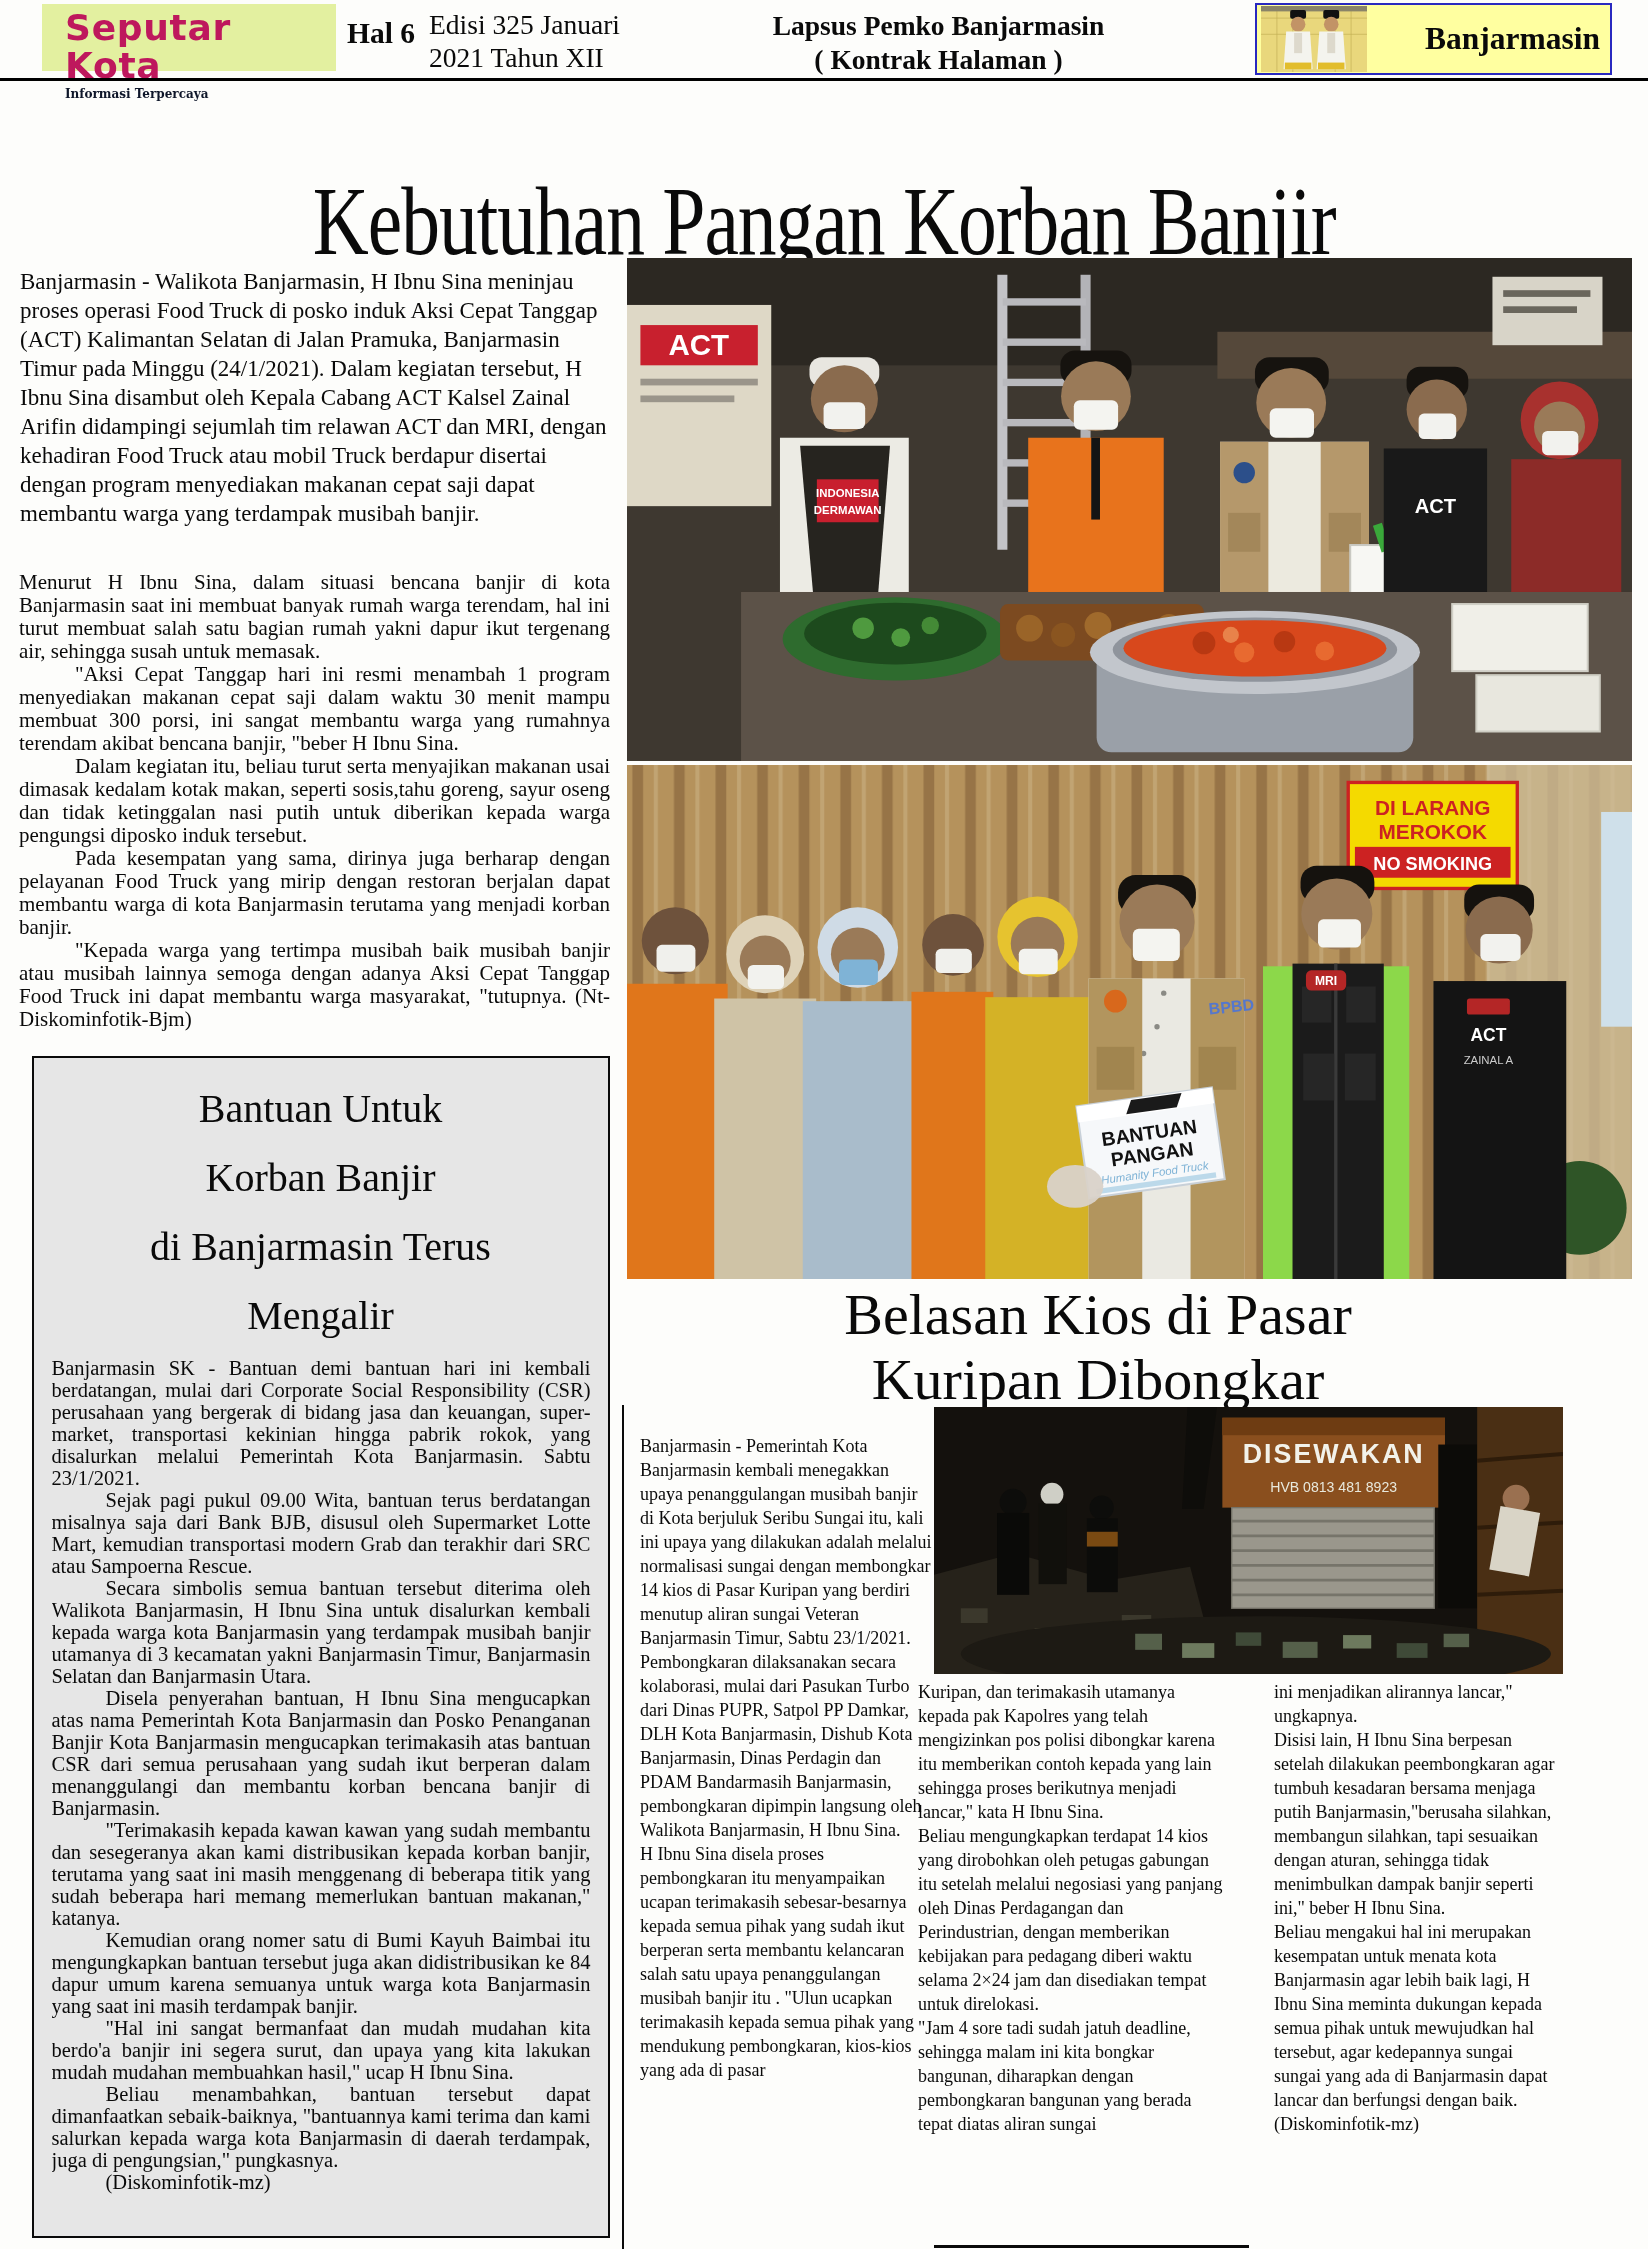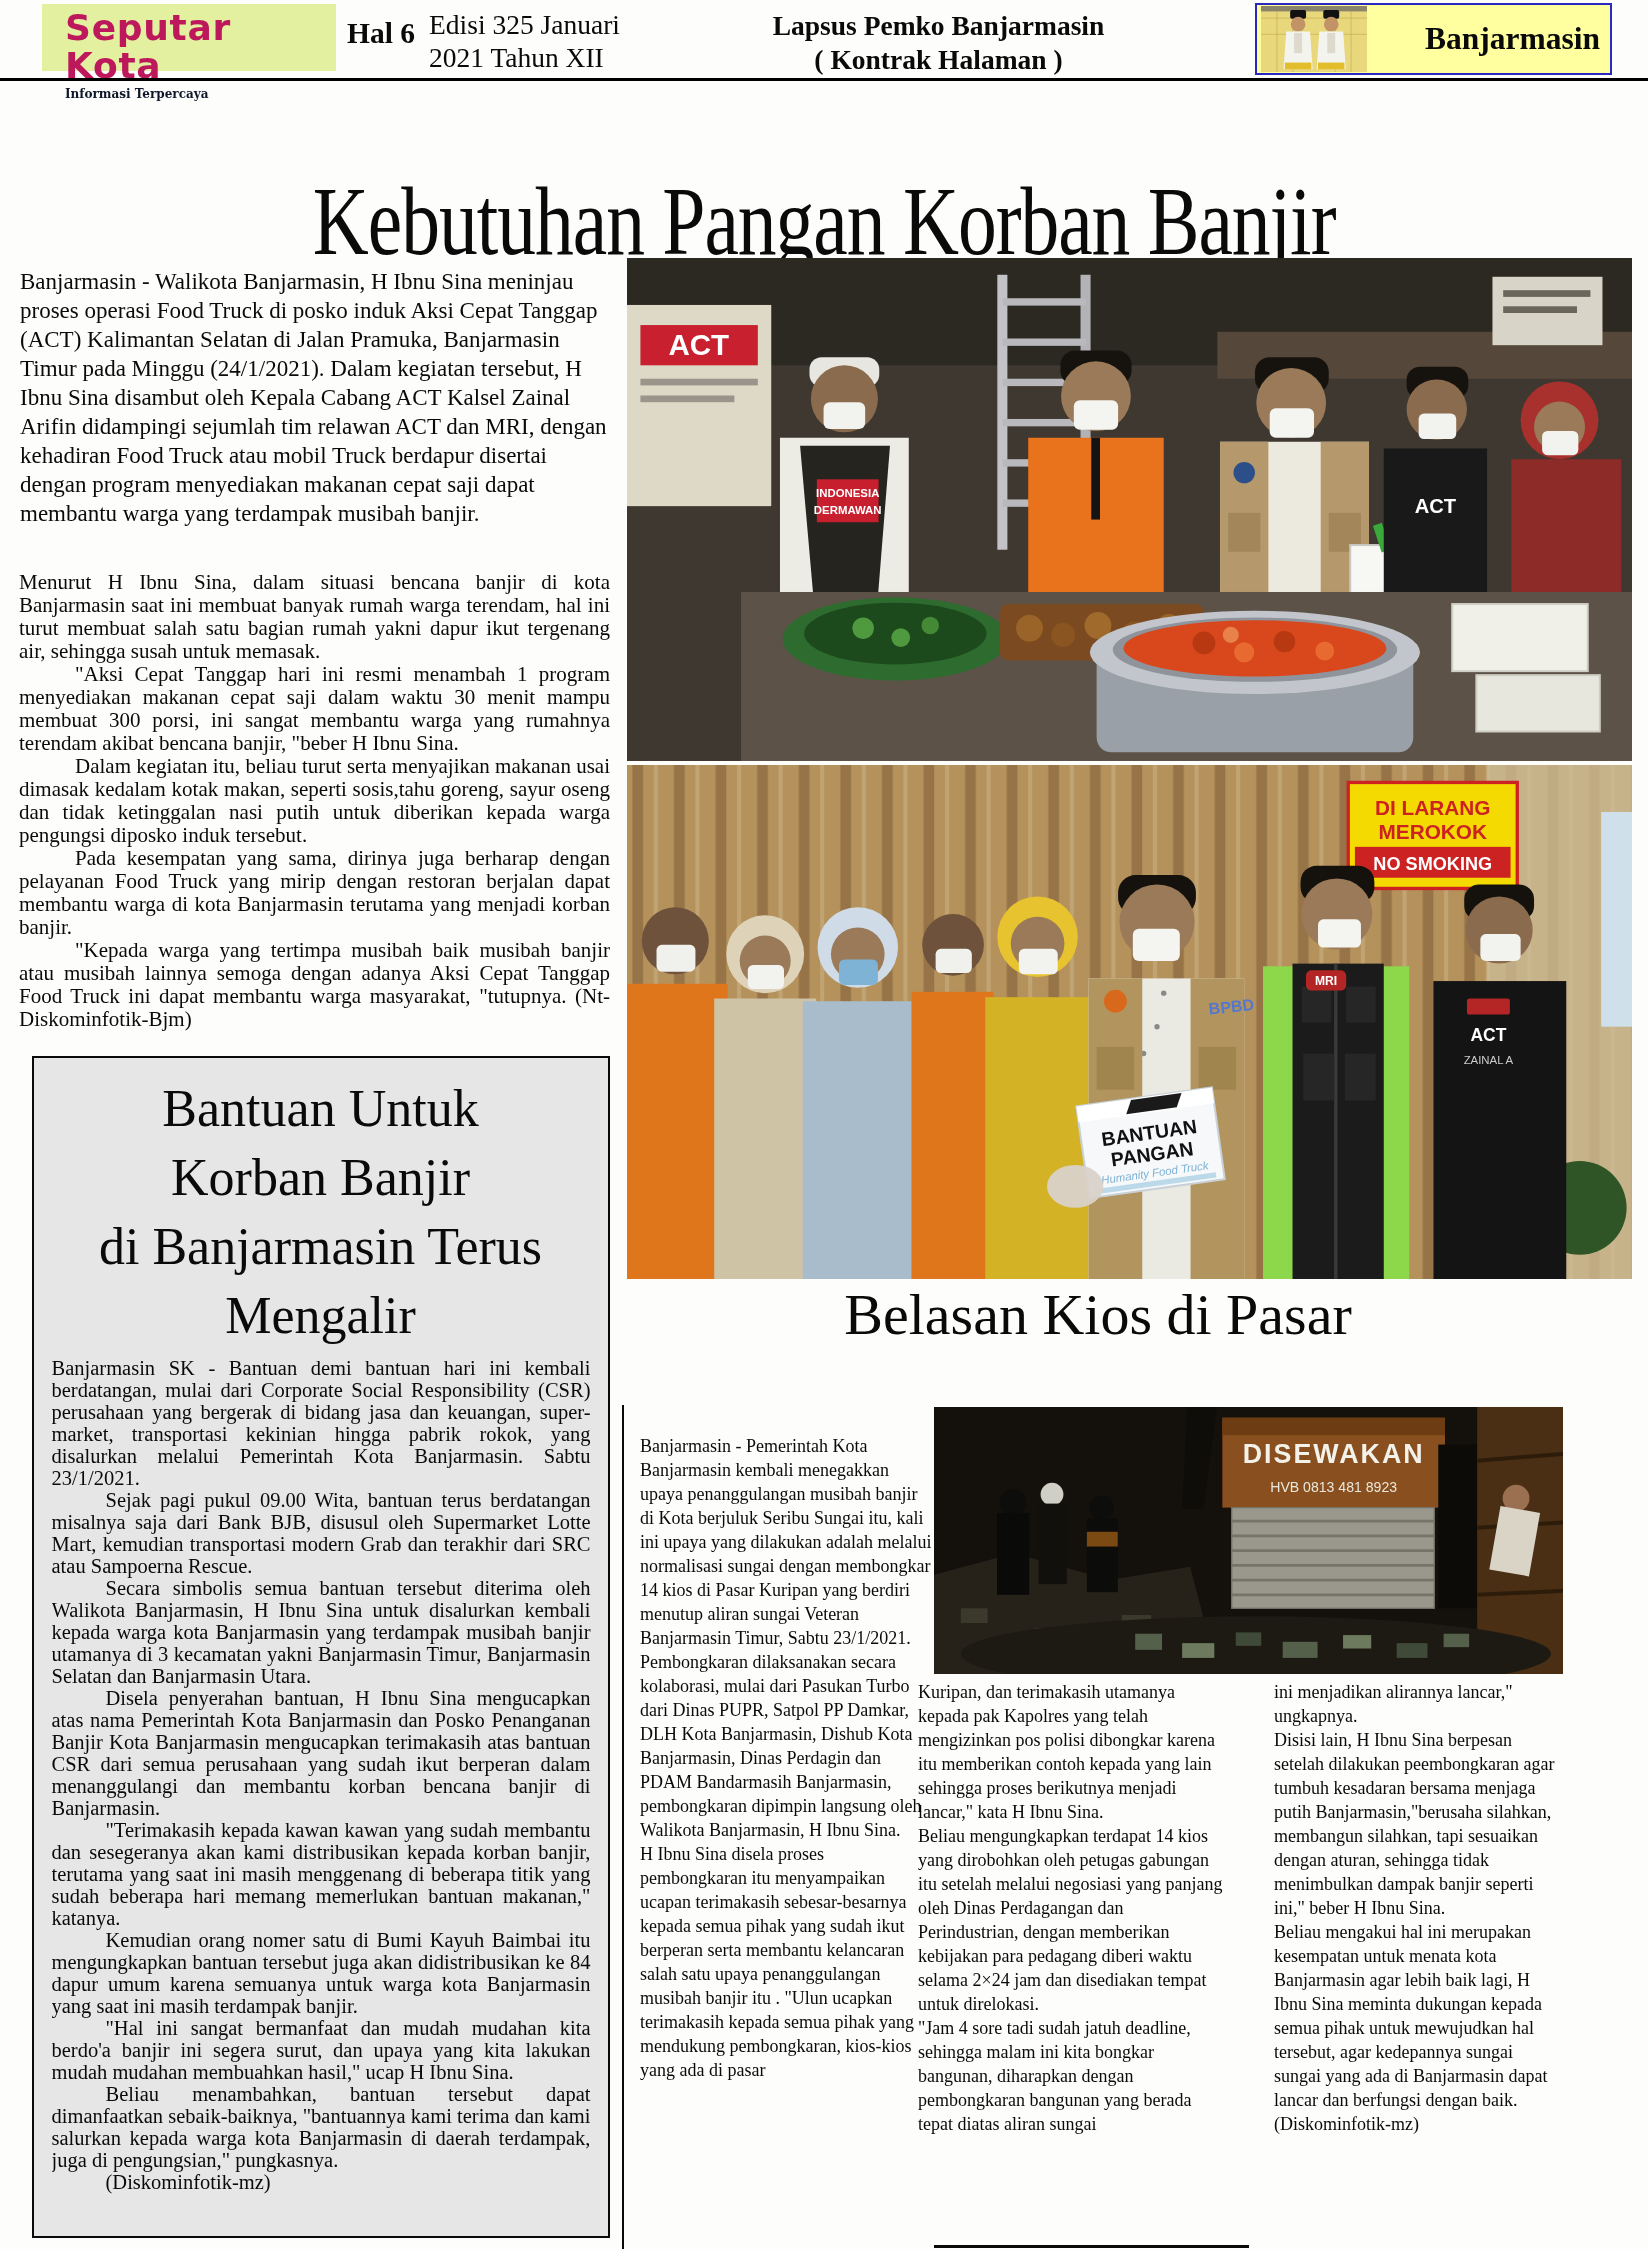--- a/index.html
+++ b/index.html
@@ -30,21 +30,21 @@
   .a1-h > span { display:inline-block; transform:scaleX(0.8); transform-origin:50% 50%; letter-spacing:-1.3px; }
   .a1-lead { left:20px; top:267px; width:590px; font-size:23px; line-height:29px; text-align:left; }
   .a1-body { left:19px; top:571px; width:591px; height:469px; font-size:21px; line-height:23px; text-align:justify; overflow:hidden; }
   .a1-body p + p { text-indent:56px; }
   .photo1 { left:627px; top:258px; width:1005px; height:503px; }
   .photo2 { left:627px; top:765px; width:1005px; height:514px; }
   .photo1 svg, .photo2 svg, .photo3 svg, .region-photo svg { width:100%; height:100%; display:block; }
 
   
   .a2-box { left:31.5px; top:1056px; width:578px; height:1182px; background:#e6e6e6; border:2px solid #0a0a0a; }
-  .a2-h { position:absolute; left:0; top:16px; width:100%; text-align:center; font-size:52px; line-height:69px; font-weight:400; }
+  .a2-h { position:absolute; left:0; top:16px; width:100%; text-align:center; font-size:40px; line-height:69px; font-weight:400; }
   .a2-h p { margin:0; }
   .a2-body { position:absolute; left:18px; top:299px; width:539px; height:865px; font-size:20.5px; line-height:22px; text-align:justify; overflow:hidden; }
   .a2-body p + p { text-indent:54px; }
 
   
   .vrule { left:622px; top:1405px; width:2px; height:845px; background:#0a0a0a; }
   .a3-h { left:630px; top:1282px; width:936px; text-align:center; font-size:58px; line-height:65px; font-weight:400; }
   .photo3 { left:934px; top:1407px; width:629px; height:267px; }
   .a3-col { font-size:18px; line-height:24px; text-align:left; overflow:hidden; }
   .a3-col1 { left:640px; top:1434px; width:295px; height:815px; }
@@ -349,20 +349,21 @@
         <p>Kemudian orang nomer satu di Bumi Kayuh Baimbai itu mengungkapkan bantuan tersebut juga akan didistribusikan ke 84 dapur umum karena semuanya untuk warga kota Banjarmasin yang saat ini masih terdampak banjir.</p>
         <p>"Hal ini sangat bermanfaat dan mudah mudahan kita berdo'a banjir ini segera surut, dan upaya yang kita lakukan mudah mudahan membuahkan hasil," ucap H Ibnu Sina.</p>
         <p>Beliau menambahkan, bantuan tersebut dapat dimanfaatkan sebaik-baiknya, "bantuannya kami terima dan kami salurkan kepada warga kota Banjarmasin di daerah terdampak, juga di pengungsian," pungkasnya.</p>
         <p>(Diskominfotik-mz)</p>
       </div>
   </div>
 
   <div class="abs vrule"></div>
   <div class="abs a3-h">
     <div>Belasan Kios di Pasar</div>
+    <div>Kuripan Dibongkar</div>
   </div>
 
   <div class="abs photo3">
     <svg viewBox="0 0 938 398" preserveAspectRatio="none">
       <rect x="0" y="0" width="938" height="398" fill="#14110d"></rect>
       <polygon points="0,398 0,250 120,218 262,258 382,238 424,398" fill="#26221a"></polygon>
       <rect x="40" y="300" width="40" height="22" fill="#3b382c"></rect>
         <rect x="150" y="330" width="48" height="24" fill="#444133"></rect>
         <rect x="280" y="310" width="44" height="20" fill="#3b382c"></rect>
       <polygon points="378,0 422,0 402,152 370,152" fill="#0e0d0a"></polygon>

